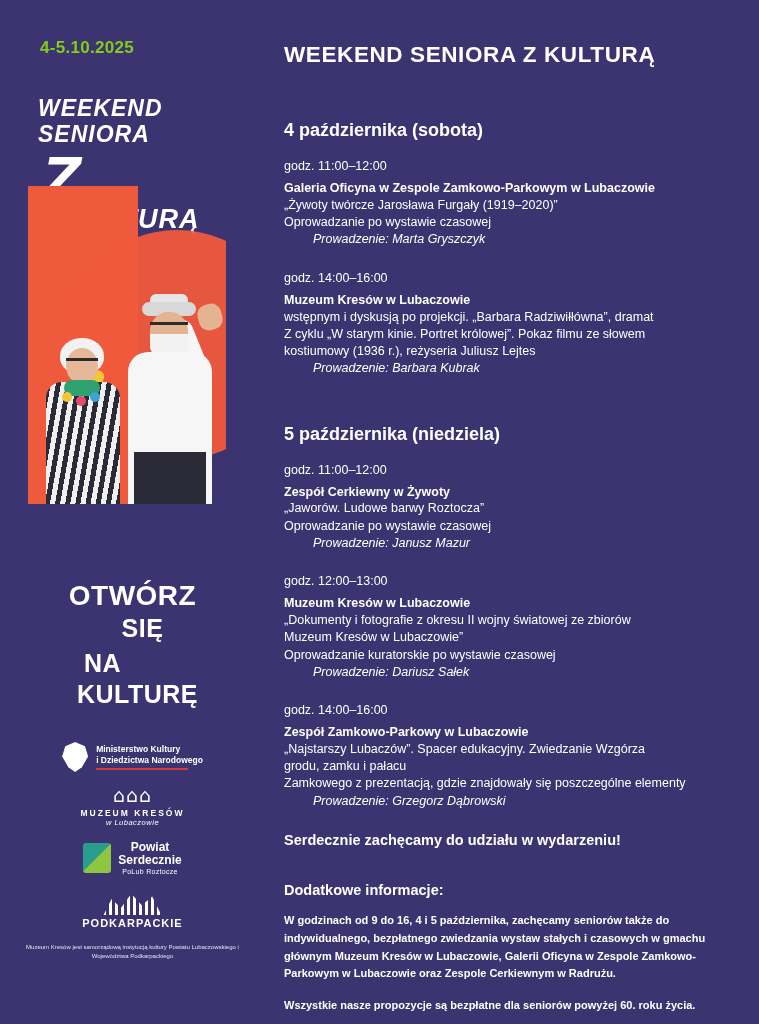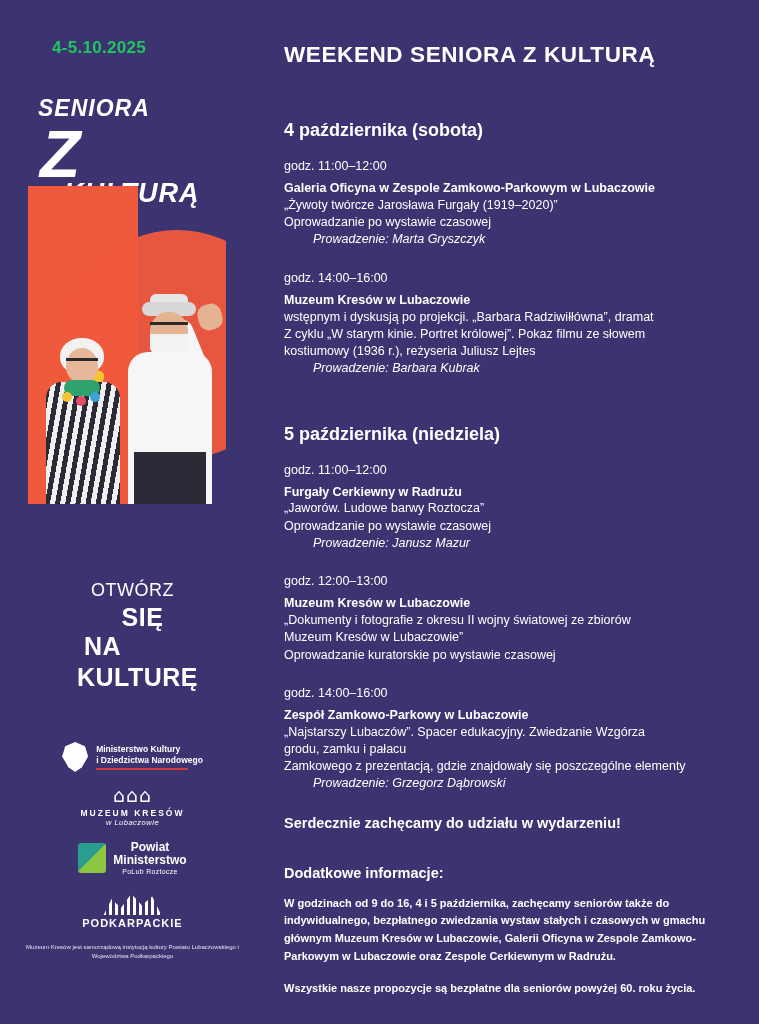--- a/index.html
+++ b/index.html
@@ -23,26 +23,26 @@
   
   .left-col {
     position: absolute;
     left: 0;
     top: 0;
     width: 265px;
     height: 1024px;
   }
   .date-label {
     position: absolute;
-    left: 52px;
+    left: 40px;
     top: 38px;
     font-size: 17px;
     font-weight: bold;
     letter-spacing: 0.3px;
-    color: #22c55e;
+    color: #84cc16;
   }
   .logo-block {
     position: absolute;
     left: 38px;
     top: 96px;
     width: 200px;
   }
   .logo-line1, .logo-line2 {
     font-size: 23px;
     font-weight: bold;
@@ -195,23 +195,23 @@
     width: 72px; height: 52px; background: #2b2b38;
   }
 
   .otworz {
     position: absolute;
     left: 0;
     top: 580px;
     width: 265px;
     text-align: center;
   }
-  .otworz-l1 { font-size: 18px; font-weight: normal; letter-spacing: 0.5px; }
+  .otworz-l1 { font-size: 28px; font-weight: bold; letter-spacing: 0.5px; }
   .otworz-l2 { font-size: 25px; font-weight: bold; letter-spacing: 0.5px; padding-left: 20px; margin-top: 2px;}
-  .otworz-l3 { font-size: 25px; font-weight: bold; letter-spacing: 0.5px; padding-right: 60px; }
+  .otworz-l3 { font-size: 25px; font-weight: bold; letter-spacing: 0.5px; padding-right: 60px; margin-top: 6px;}
   .otworz-l4 { font-size: 25px; font-weight: bold; letter-spacing: 0.5px; padding-left: 10px; margin-top: 2px;}
 
   
   .logos {
     position: absolute;
     left: 0;
     top: 742px;
     width: 265px;
     text-align: center;
   }
@@ -311,20 +311,21 @@
 </head>
 <body>
 
 <div class="poster">
 
   <div class="left-col">
 
     <div class="date-label">4-5.10.2025</div>
 
     <div class="logo-block">
+      <div class="logo-line1">WEEKEND</div>
       <div class="logo-line2">SENIORA</div>
       <div class="logo-z">Z</div>
       <div class="logo-kultura">KULTURĄ</div>
     </div>
 
     <div class="image-card">
       <div class="card-mask">
         <div class="card-orange"></div>
         <div class="card-circle"></div>
         <div class="person-a">
@@ -376,21 +377,21 @@
           <div class="museum-name">MUZEUM KRESÓW</div>
           <div class="museum-sub">w Lubaczowie</div>
         </div>
       </div>
 
       <div class="logo-row">
         <div class="powiat-wrap">
           <div class="powiat-mark"></div>
           <div class="powiat-text">
             <div class="powiat-t1">Powiat</div>
-            <div class="powiat-t1">Ministerstwo</div>
+            <div class="powiat-t1">Serdecznie</div>
             <div class="powiat-t2">PoLub Roztocze</div>
           </div>
         </div>
       </div>
 
       <div class="logo-row">
         <div>
           <div class="podkarpackie-mark"></div>
           <div class="podkarpackie-name">PODKARPACKIE</div>
         </div>
@@ -420,32 +421,33 @@
       <div class="evt-desc">wstępnym i dyskusją po projekcji. „Barbara Radziwiłłówna”, dramat</div>
       <div class="evt-desc">Z cyklu „W starym kinie. Portret królowej”. Pokaz filmu ze słowem</div>
       <div class="evt-desc">kostiumowy (1936 r.), reżyseria Juliusz Lejtes</div>
       <div class="evt-lead">Prowadzenie: Barbara Kubrak</div>
     </div>
 
     <div class="day-heading second">5 października (niedziela)</div>
 
     <div class="evt">
       <div class="evt-time">godz. 11:00–12:00</div>
-      <div class="evt-place">Furgały Cerkiewny w Radrużu</div>
+      <div class="evt-place">Zespół Cerkiewny w Żywoty</div>
       <div class="evt-desc">„Jaworów. Ludowe barwy Roztocza”</div>
       <div class="evt-desc">Oprowadzanie po wystawie czasowej</div>
       <div class="evt-lead">Prowadzenie: Janusz Mazur</div>
     </div>
 
     <div class="evt">
       <div class="evt-time">godz. 12:00–13:00</div>
       <div class="evt-place">Muzeum Kresów w Lubaczowie</div>
       <div class="evt-desc">„Dokumenty i fotografie z okresu II wojny światowej ze zbiorów</div>
       <div class="evt-desc">Muzeum Kresów w Lubaczowie”</div>
       <div class="evt-desc">Oprowadzanie kuratorskie po wystawie czasowej</div>
+      <div class="evt-lead">Prowadzenie: Dariusz Sałek</div>
     </div>
 
     <div class="evt">
       <div class="evt-time">godz. 14:00–16:00</div>
       <div class="evt-place">Zespół Zamkowo-Parkowy w Lubaczowie</div>
       <div class="evt-desc">„Najstarszy Lubaczów”. Spacer edukacyjny. Zwiedzanie Wzgórza</div>
       <div class="evt-desc">grodu, zamku i pałacu</div>
       <div class="evt-desc">Zamkowego z prezentacją, gdzie znajdowały się poszczególne elementy</div>
       <div class="evt-lead">Prowadzenie: Grzegorz Dąbrowski</div>
     </div>

